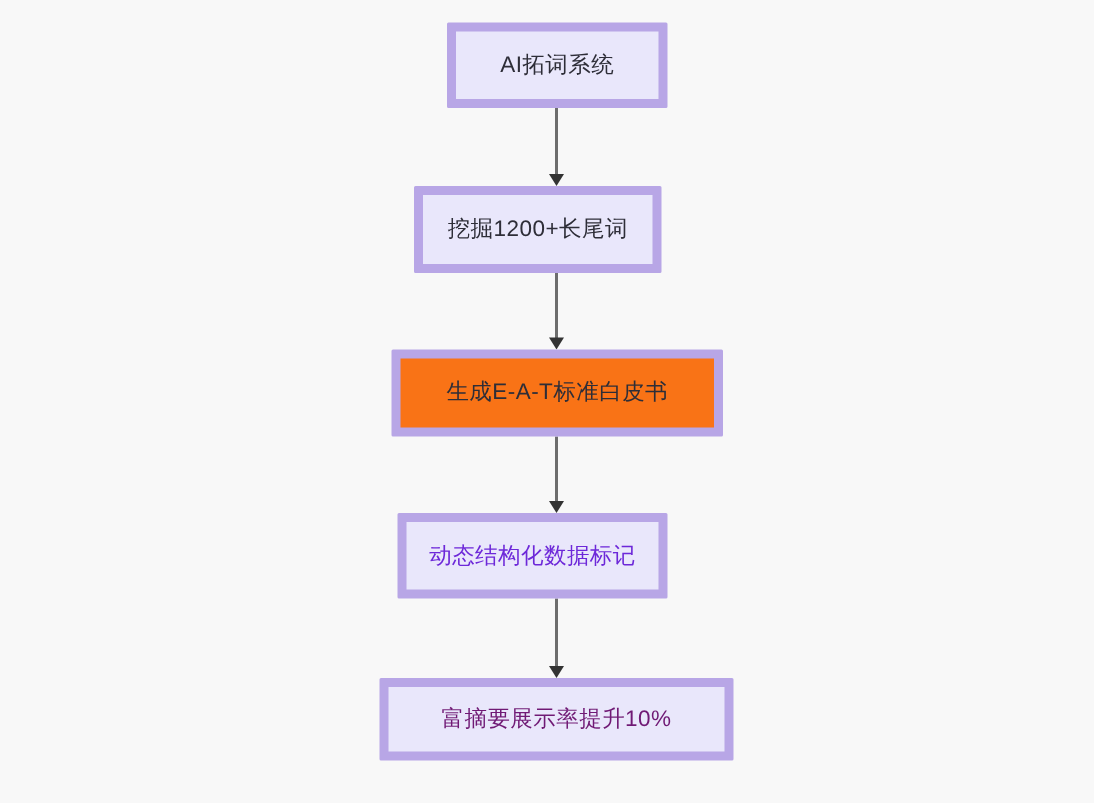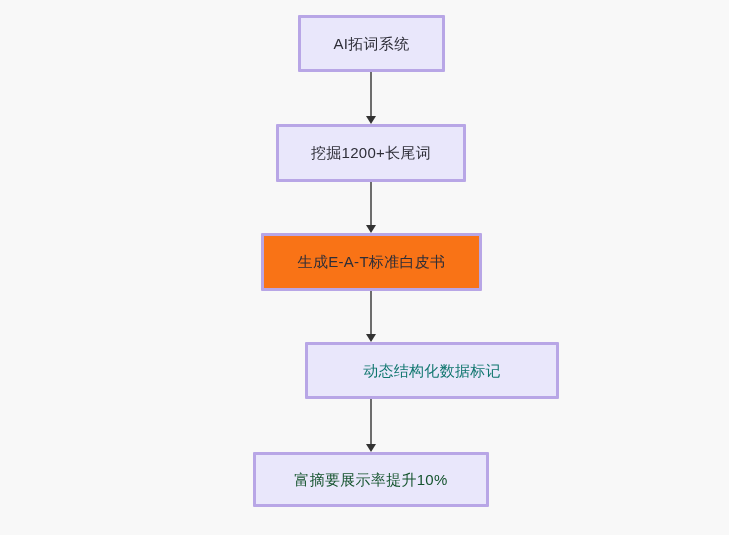--- a/index.html
+++ b/index.html
@@ -18,21 +18,21 @@
   #flowchart {
     position: relative;
     width: 729px;
     height: 535px;
   }
 
   .node {
     position: absolute;
     box-sizing: border-box;
     background: #e9e7fb;
-    border: 3px solid #3b82f6;
+    border: 6px solid #3b82f6;
     border-radius: 1px;
     display: flex;
     align-items: center;
     justify-content: center;
     color: #2e2e38;
     font-size: 15px;
     line-height: 1.2;
     letter-spacing: 0.3px;
     white-space: nowrap;
     user-select: none;
@@ -85,25 +85,25 @@
       <div class="edge-line" style="height: 44px; background: rgb(109, 109, 109);"></div>
       <div class="edge-arrow" style="top: 43px; border-top-color: rgb(51, 51, 51);"></div>
     </div>
     <div class="edge" style="left: 371px; top: 399px; height: 53px;">
       <div class="edge-line" style="height: 46px; background: rgb(109, 109, 109);"></div>
       <div class="edge-arrow" style="top: 45px; border-top-color: rgb(51, 51, 51);"></div>
     </div>
     <div class="node" style="left: 298px; top: 15px; width: 147px; height: 57px; background: rgb(233, 231, 251); border-color: rgb(184, 166, 230); color: rgb(46, 46, 56);">
       <span class="node-label">AI拓词系统</span>
     </div>
-    <div class="node" style="left: 276px; top: 124px; width: 190px; height: 58px; background: rgb(233, 231, 251); border-color: rgb(184, 166, 230); color: rgb(46, 46, 56); justify-content: center;">
+    <div class="node" style="left: 276px; top: 124px; width: 165px; height: 58px; background: rgb(233, 231, 251); border-color: rgb(184, 166, 230); color: rgb(46, 46, 56); justify-content: center;">
       <span class="node-label">挖掘1200+长尾词</span>
     </div>
     <div class="node" style="left: 261px; top: 233px; width: 221px; height: 58px; background: #f97316; border-color: rgb(184, 166, 230); color: rgb(46, 46, 56);">
       <span class="node-label">生成E-A-T标准白皮书</span>
     </div>
-    <div class="node" style="left: 265px; top: 342px; width: 254px; height: 57px; background: rgb(233, 231, 251); border-color: rgb(184, 166, 230); color: #0f766e; margin-left: 40px;">
+    <div class="node" style="left: 265px; top: 342px; width: 180px; height: 57px; background: rgb(233, 231, 251); border-color: rgb(184, 166, 230); color: #6d28d9;">
       <span class="node-label">动态结构化数据标记</span>
     </div>
-    <div class="node" style="left: 253px; top: 452px; width: 236px; height: 55px; background: rgb(233, 231, 251); border-color: rgb(184, 166, 230); color: #14532d;">
+    <div class="node" style="left: 253px; top: 452px; width: 236px; height: 55px; background: rgb(233, 231, 251); border-color: rgb(184, 166, 230); color: #701a75;">
       <span class="node-label">富摘要展示率提升10%</span>
     </div>
   </div>
 
 </body></html>

